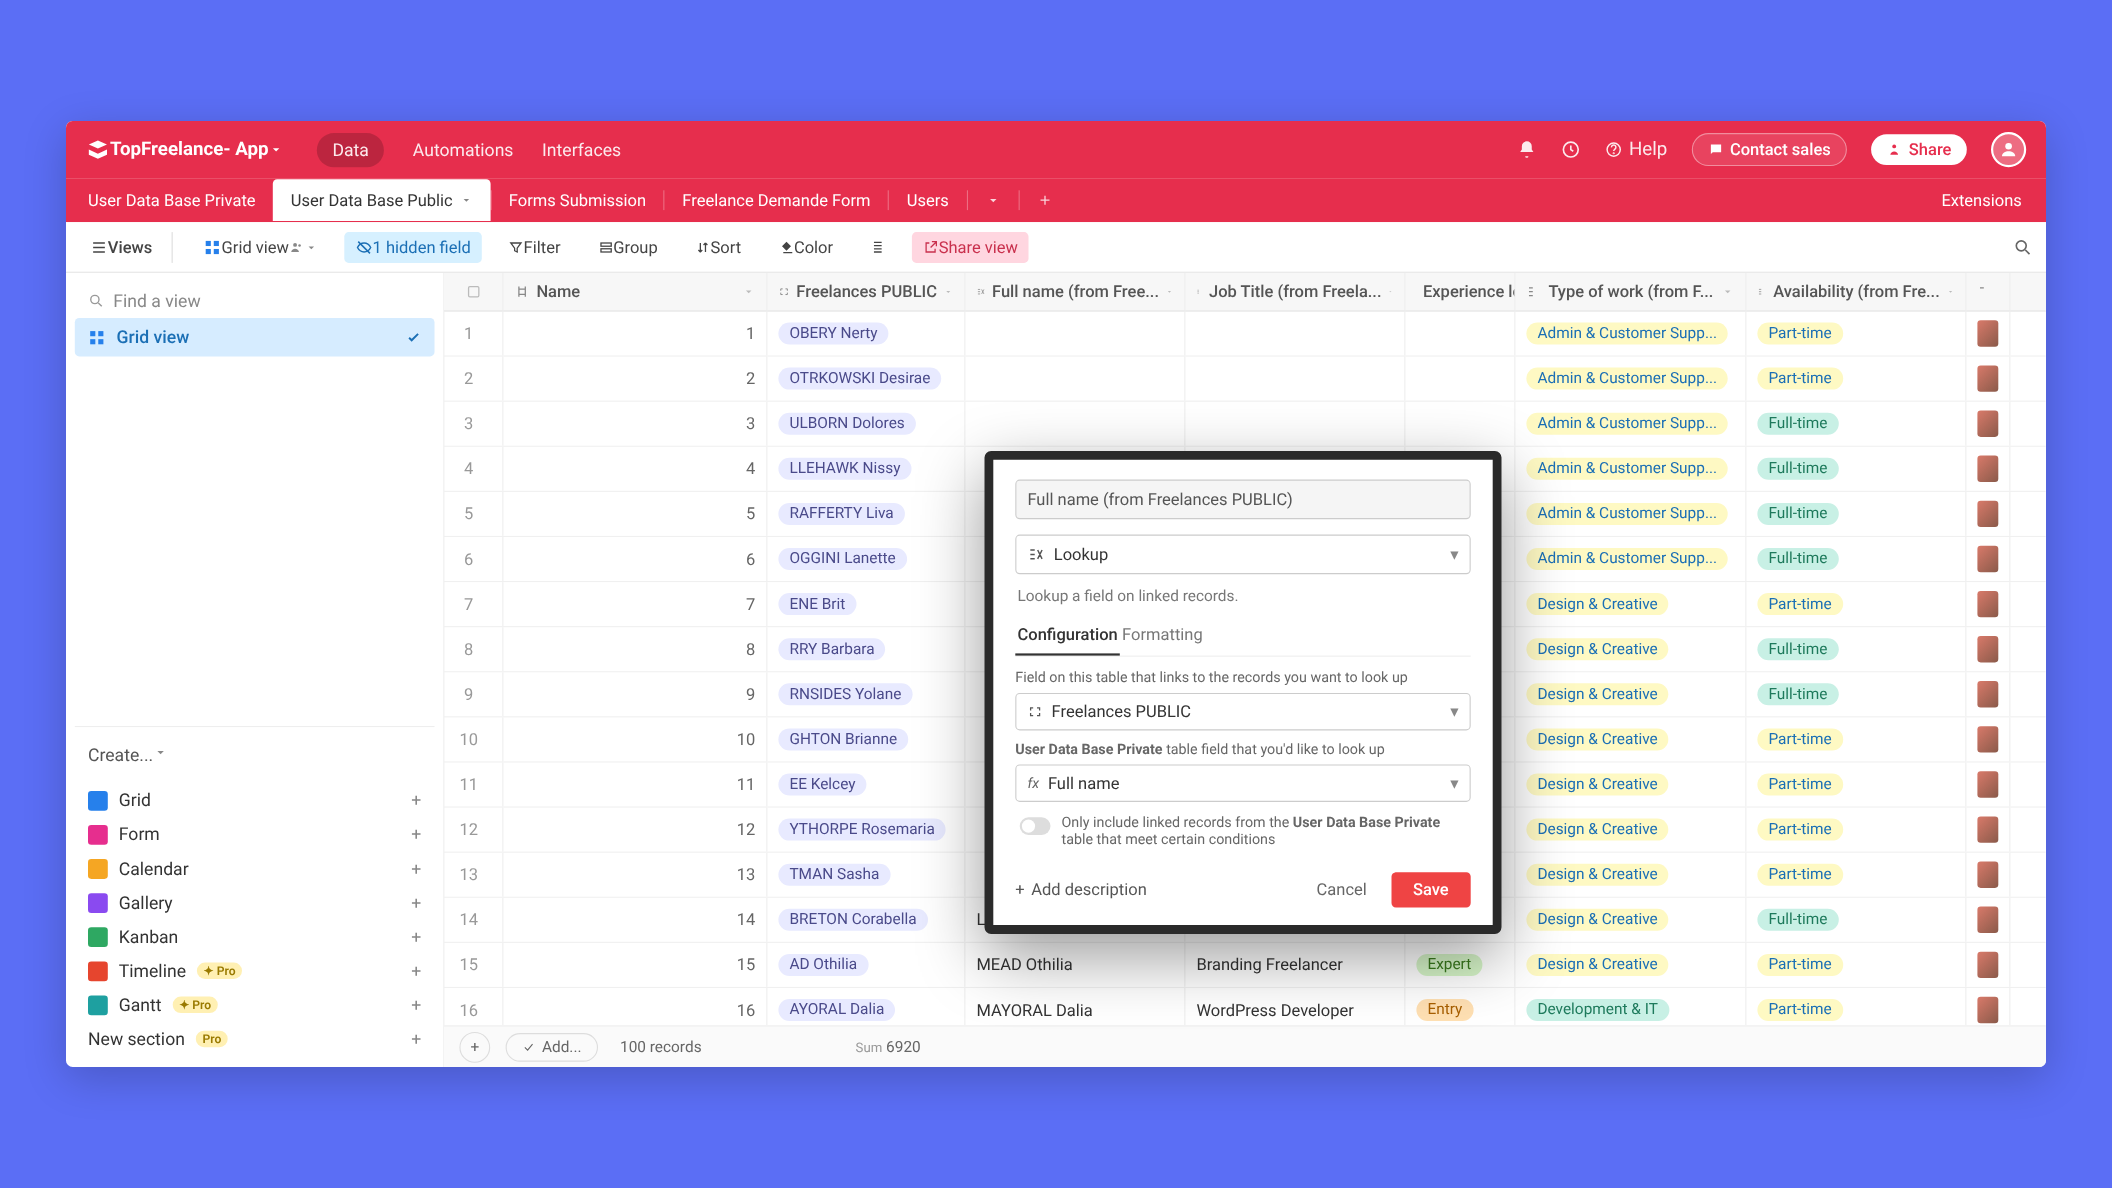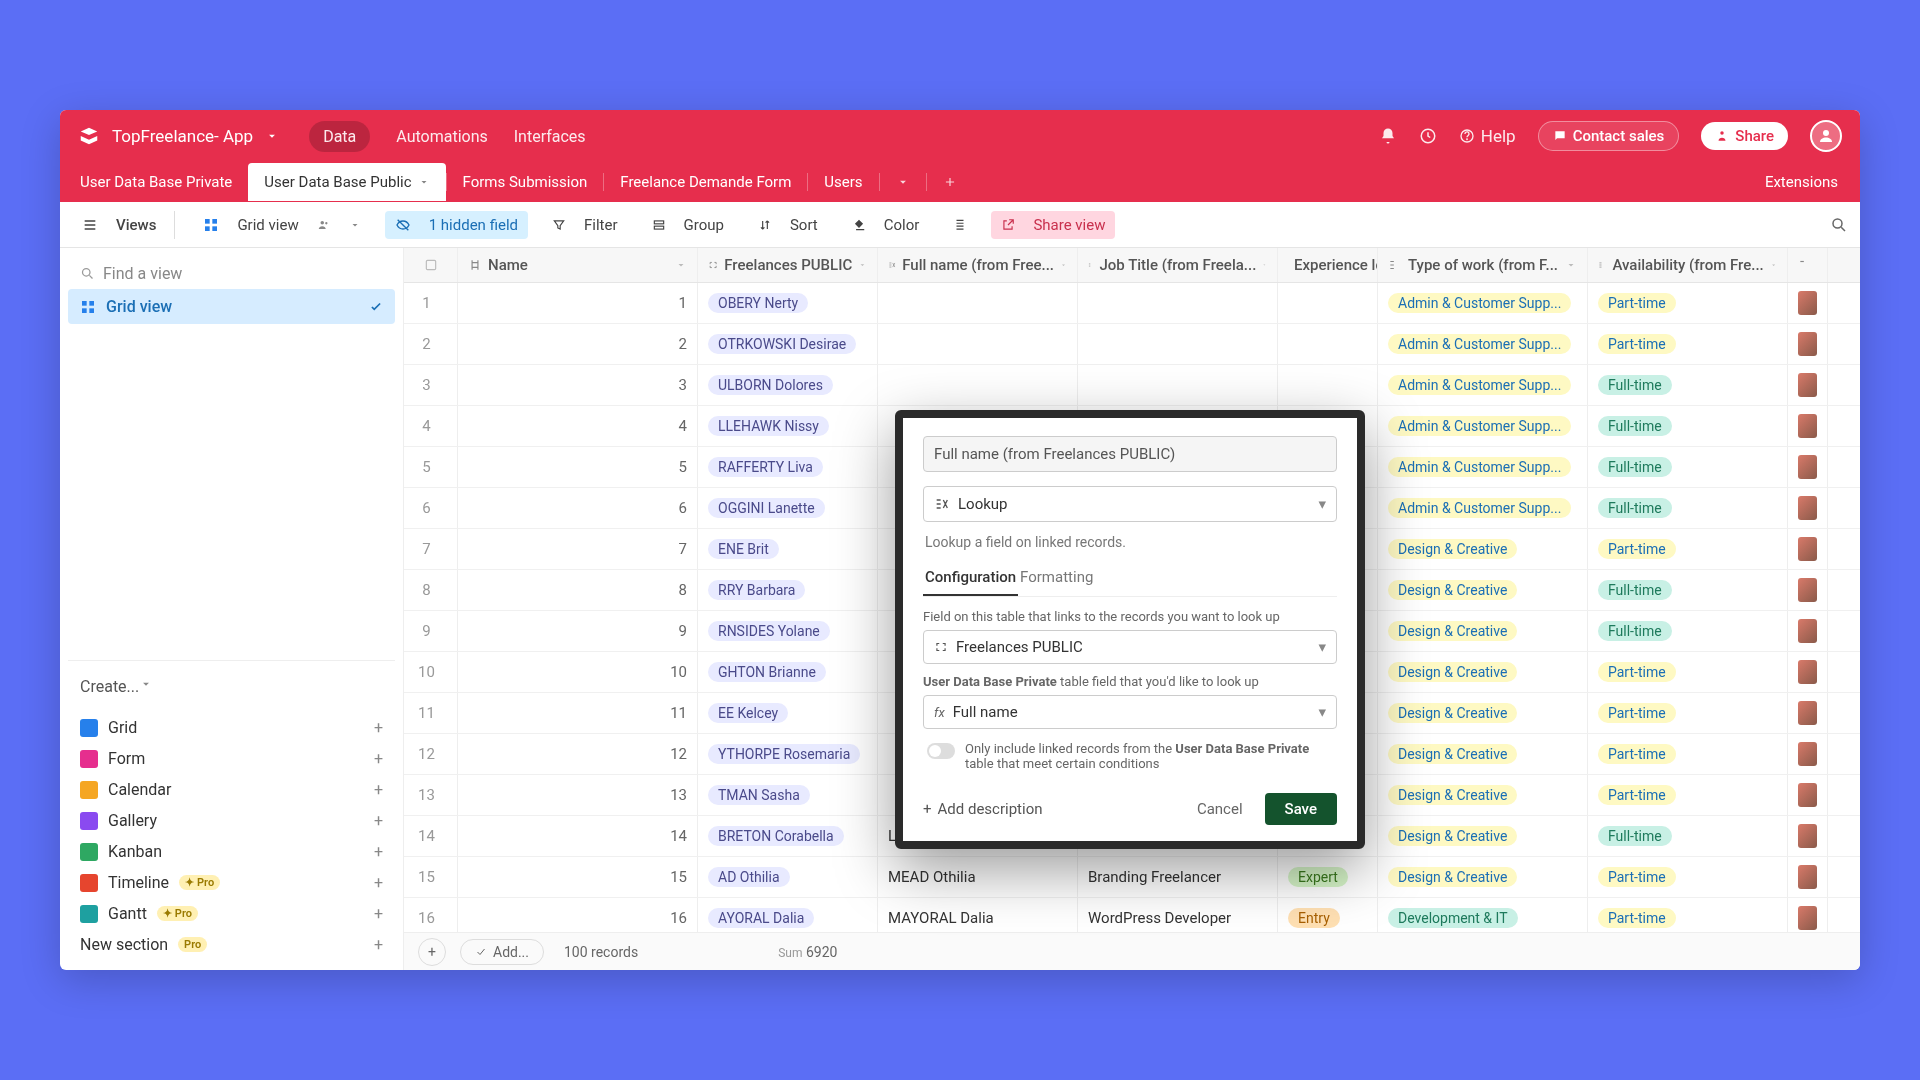--- a/index.html
+++ b/index.html
@@ -1,42 +1,42 @@
 <!DOCTYPE html>
 <html><head>
 <meta charset="utf-8">
 <style>
 * { box-sizing: border-box; margin: 0; padding: 0; font-family: -apple-system, BlinkMacSystemFont, "Segoe UI", Roboto, sans-serif; }
 body { background: #5b6ef5; width: 1920px; height: 1080px; display: flex; align-items: center; justify-content: center; }
 .browser { width: 1800px; height: 860px; background: #fff; border-radius: 6px; overflow: hidden; display: flex; flex-direction: column; box-shadow: 0 10px 40px rgba(0,0,0,0.2); position: relative; }
 
 
 .header { background: #e62e4d; color: #fff; display: flex; align-items: center; padding: 0 18px; height: 52px; font-size: 17px; }
-.header .logo { display: flex; align-items: center; gap: 12px; font-weight: 400; }
+.header .logo { display: flex; align-items: center; gap: 0; font-weight: 700; }
 .header .logo-icon { width: 22px; height: 22px; display:inline-flex; }
 .header .nav { display: flex; margin-left: 30px; gap: 26px; align-items: center; font-size: 16px; }
 .header .nav .item { opacity: 0.9; cursor: pointer; }
 .header .nav .item.active { background: rgba(0,0,0,0.2); padding: 6px 14px; border-radius: 16px; }
 .header .right { margin-left: auto; display: flex; align-items: center; gap: 22px; }
 .header .pill { background: #fff; color: #e62e4d; padding: 5px 14px; border-radius: 16px; font-weight: 500; font-size: 15px; display:flex; align-items:center; gap:6px;}
 .header .pill.outline { background: rgba(255,255,255,0.1); color: #fff; border: 1px solid rgba(255,255,255,0.4); }
 .header .avatar { width: 32px; height: 32px; border-radius: 50%; background: rgba(255,255,255,0.3); border:2px solid #fff; display:flex;align-items:center;justify-content:center;}
 .header .icn { opacity:0.9; cursor:pointer; display:inline-flex;}
 
 
 .tabs { background: #e62e4d; display: flex; align-items: center; height: 40px; padding: 0 4px; font-size: 15px; color: #fff; }
 .tabs .tab { padding: 10px 16px; cursor: pointer; display:flex; align-items:center; gap:6px;}
 .tabs .tab.active { background: #fff; color: #333; border-radius: 4px 4px 0 0; }
 .tabs .divider { width: 1px; height: 18px; background: rgba(255,255,255,0.3); }
 .tabs .ext { margin-left: auto; padding-right: 18px; }
 .tabs svg { opacity:0.8; }
 
 
 .toolbar { background: #fff; border-bottom: 1px solid #e5e5e5; display: flex; align-items: center; height: 46px; padding: 0 12px; gap: 14px; font-size: 15px; color: #444; }
-.toolbar .btn { display: flex; align-items: center; gap: 18px; padding: 5px 10px; border-radius: 4px; cursor: pointer; }
+.toolbar .btn { display: flex; align-items: center; gap: 0; padding: 5px 10px; border-radius: 4px; cursor: pointer; }
 .toolbar .btn.views { font-weight: 500; border-right: 1px solid #ddd; padding-right: 18px; margin-right:4px; border-radius:0;}
 .toolbar .btn.hidden { background: #d6f0ff; color: #1b6fb5; }
 .toolbar .btn.share { background: #ffd6e0; color: #c9304d; }
 .toolbar .search { margin-left: auto; }
 .toolbar svg { flex-shrink:0; }
 
 
 .body { flex: 1; display: flex; overflow: hidden; }
 .sidebar { width: 344px; border-right: 1px solid #eee; padding: 10px 8px; display:flex; flex-direction:column; font-size:16px; color:#333;}
 .sidebar .find { display:flex; align-items:center; gap:8px; padding:6px 12px; color:#888;}
@@ -90,21 +90,21 @@
 .popover .subtabs .st.active{color:#333;border-bottom:2px solid #333;font-weight:500;}
 .popover .label{font-size:13px;color:#666;margin:10px 0 6px;}
 .popover .select{border:1px solid #ccc;border-radius:4px;padding:7px 10px;display:flex;align-items:center;gap:8px;cursor:pointer;}
 .popover .select .chev{margin-left:auto;color:#888;}
 .popover .togglerow{display:flex;gap:10px;align-items:flex-start;margin-top:12px;font-size:13px;color:#666;padding:0 4px;}
 .popover .toggle{width:28px;height:16px;background:#ddd;border-radius:8px;position:relative;flex-shrink:0;margin-top:2px;}
 .popover .toggle::after{content:"";position:absolute;width:12px;height:12px;background:#fff;border-radius:50%;top:2px;left:2px;}
 .popover .actions{display:flex;align-items:center;margin-top:22px;}
 .popover .adddesc{color:#555;cursor:pointer;display:flex;align-items:center;gap:6px;}
 .popover .cancel{margin-left:auto;color:#666;cursor:pointer;padding:6px 12px;}
-.popover .save{background:#14532d;color:#fff;padding:7px 20px;border-radius:4px;cursor:pointer;margin-left:10px;font-weight:500;}
+.popover .save{background:#ef4444;color:#fff;padding:7px 20px;border-radius:4px;cursor:pointer;margin-left:10px;font-weight:500;}
 
 svg{display:inline-block;vertical-align:middle;}
 </style>
 </head>
 <body>
 
 <div class="browser">
 
   <div class="header">
     <div class="logo">

